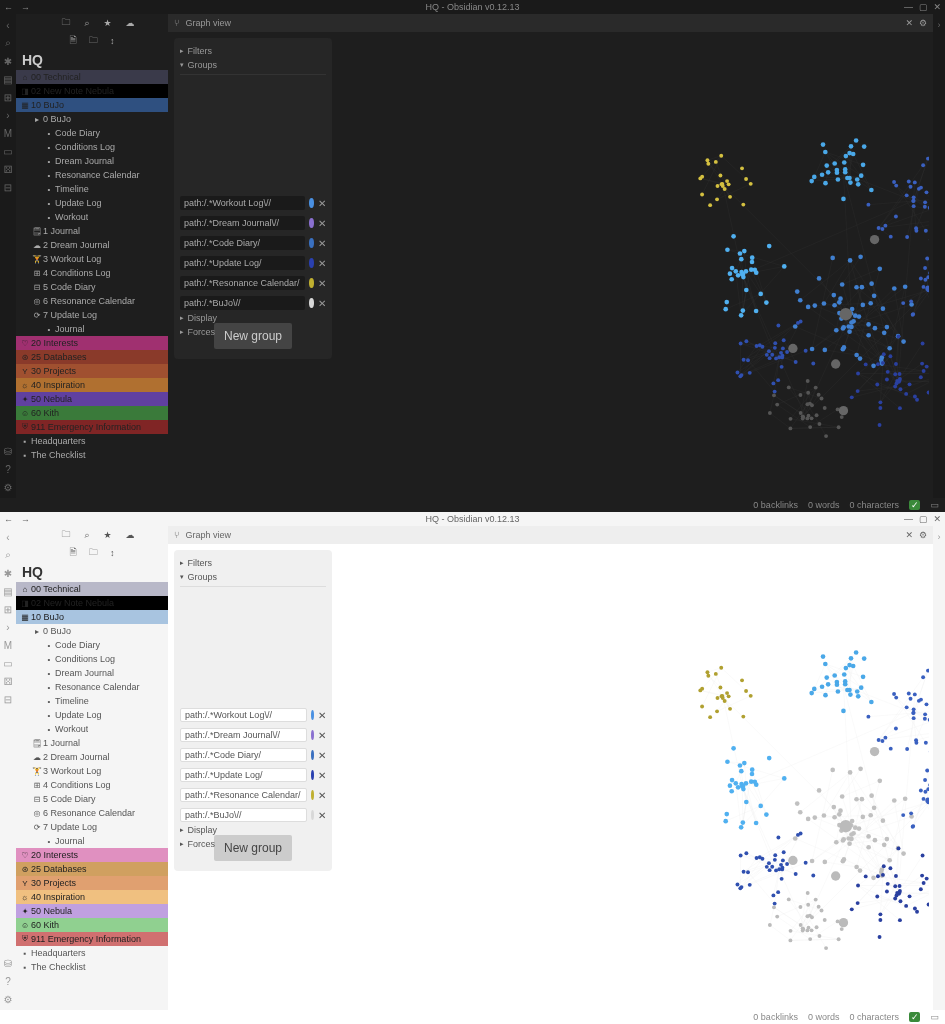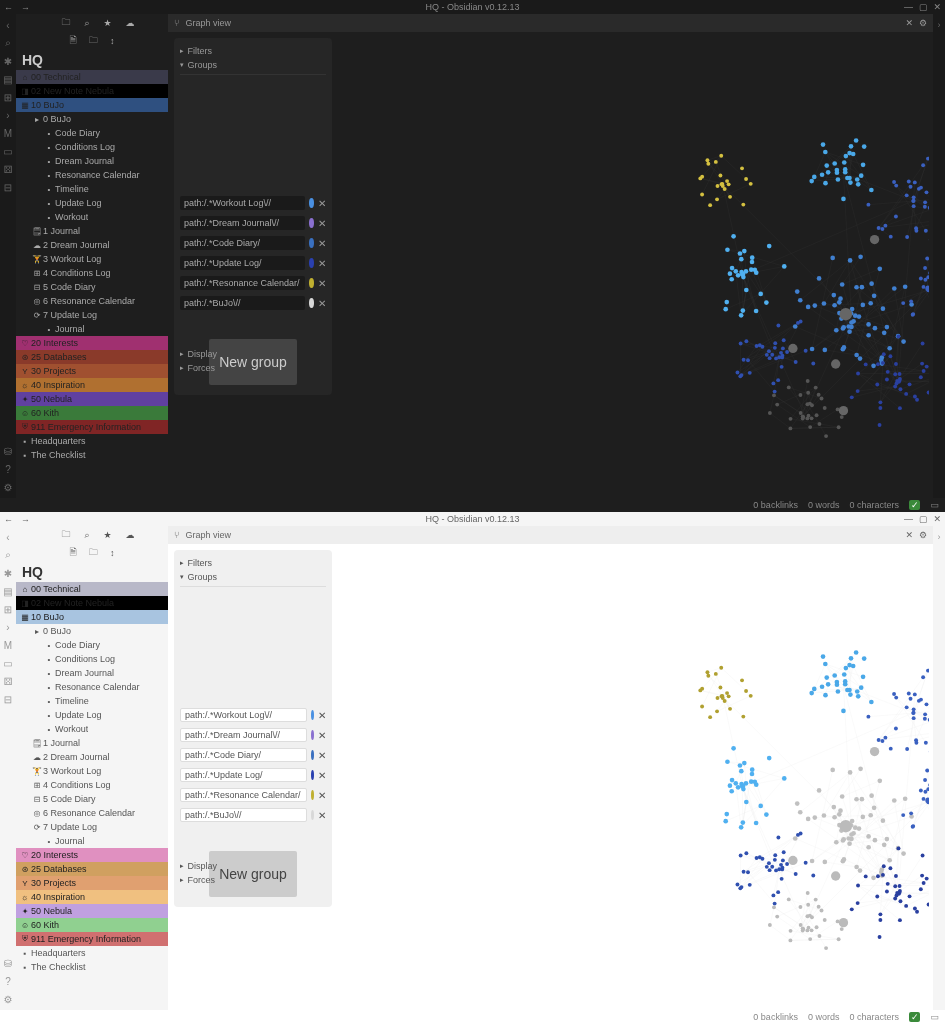--- a/index.html
+++ b/index.html
@@ -33,21 +33,21 @@
 .vh-icons { display: flex; gap: 6px; }
 
 .panel { position: absolute; top: 24px; left: 6px; width: 158px; border-radius: 4px; padding: 6px; font-size: 9px; }
 .panel-section { padding: 2px 0; cursor: pointer; display: flex; align-items: center; gap: 4px; }
 .panel-section .caret { font-size: 7px; }
 .group-list { margin-top: 120px; display: flex; flex-direction: column; gap: 4px; }
 .group-row { display: flex; align-items: center; gap: 4px; height: 16px; }
 .group-input { flex: 1; height: 14px; border-radius: 2px; padding: 0 4px; font-size: 9px; border: none; }
 .group-color { width: 10px; height: 10px; border-radius: 50%; }
 .group-x { width: 8px; cursor: pointer; font-size: 10px; }
-.new-group-btn { margin: 28px auto 4px; display: block; padding: 15px 10px; font-size: 14px; border: none; border-radius: 2px; cursor: pointer; }
+.new-group-btn { margin: 12px auto 4px; display: block; padding: 6px 10px; font-size: 12px; border: none; border-radius: 2px; cursor: pointer; }
 .panel-bottom { position: absolute; bottom: 20px; left: 6px; right: 6px; }
 
 .graph-canvas { position: absolute; top: 20px; left: 170px; right: 4px; bottom: 14px; }
 .graph-canvas svg { width: 100%; height: 100%; }
 
 .statusbar { height: 14px; display: flex; align-items: center; justify-content: flex-end; padding: 0 6px; font-size: 9px; gap: 10px; }
 
 .right-edge { width: 12px; display: flex; align-items: flex-start; justify-content: center; padding-top: 6px; font-size: 9px; }
 
 

